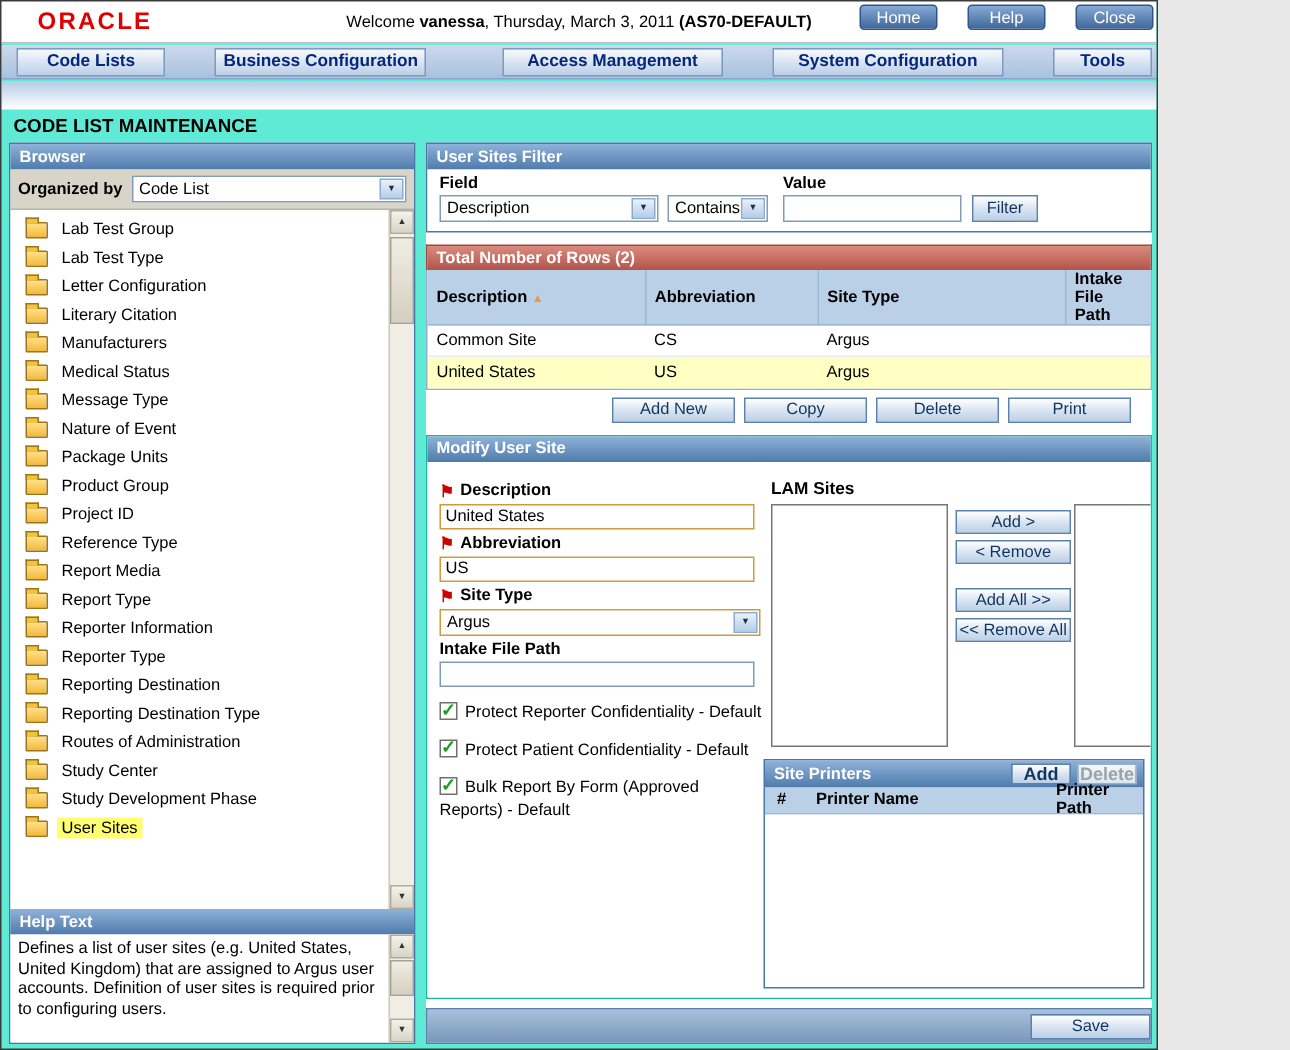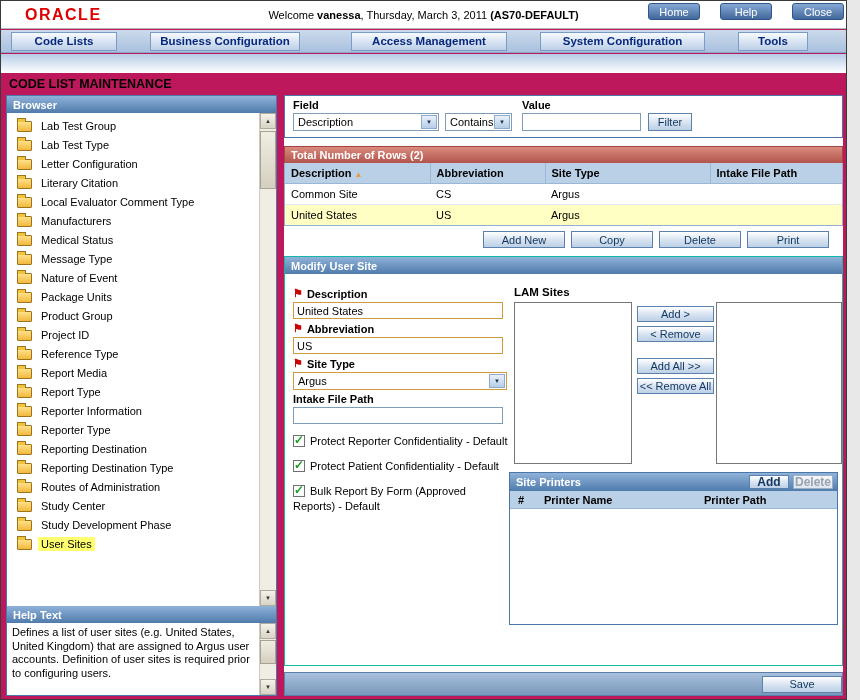--- a/index.html
+++ b/index.html
@@ -1,17 +1,17 @@
 <!DOCTYPE html>
 <html><head>
 <meta charset="utf-8">
 <style>
   * { margin:0; padding:0; box-sizing:border-box; }
   body { background:#e8e8e8; font-family:"Liberation Sans", sans-serif; }
-  #app { position:relative; width:847px; height:700px; background:#be185d; border:1px solid #3a3a3a;
+  #app { position:relative; width:772px; height:700px; background:#5eead4; border:1px solid #3a3a3a;
          font-size:11px; color:#000; overflow:hidden; }
 
   
   .top-bar { position:absolute; top:0; left:0; right:0; height:28px; background:#fff; border-bottom:1px solid #b9b9b9; }
   .logo { position:absolute; left:24px; top:5px; color:#e00000; font-size:16px; font-weight:bold; letter-spacing:1.5px; }
   .welcome { position:absolute; left:150px; right:150px; top:8px; text-align:center; white-space:nowrap; }
   .welcome b { font-weight:bold; }
   .hdr-buttons { position:absolute; right:2px; top:2px; display:flex; gap:20px; }
   .hdr-btn { width:52px; height:17px; border-radius:3px; background:linear-gradient(#86a9d5,#41689b);
              border:1px solid #2f568a; color:#fff; display:flex; align-items:center; justify-content:center; cursor:pointer; }
@@ -148,20 +148,27 @@
     <div class="nav-tab t2">Business Configuration</div>
     <div class="nav-tab t3">Access Management</div>
     <div class="nav-tab t4">System Configuration</div>
     <div class="nav-tab t5">Tools</div>
   </div>
   <div class="grad-strip"></div>
   <div class="page-title">CODE LIST MAINTENANCE</div>
 
   <div class="left-panel">
     <div class="panel-header">Browser</div>
+    <div class="organized-row">
+      <span class="lbl">Organized by</span>
+      <div class="fake-select organized-select">
+        <span>Code List</span>
+        <span class="arrow">▼</span>
+      </div>
+    </div>
     <div class="tree-wrap">
       <div class="tree-list">
 
           <div class="tree-item">
             <span class="folder-icon"></span>
             <span class="tree-label">Lab Test Group</span>
           </div>
 
           <div class="tree-item">
             <span class="folder-icon"></span>
@@ -171,24 +178,20 @@
           <div class="tree-item">
             <span class="folder-icon"></span>
             <span class="tree-label">Letter Configuration</span>
           </div>
 
           <div class="tree-item">
             <span class="folder-icon"></span>
             <span class="tree-label">Literary Citation</span>
           </div>
 
-          <div class="tree-item">
-            <span class="folder-icon"></span>
-            <span class="tree-label">Local Evaluator Comment Type</span>
-          </div>
 
           <div class="tree-item">
             <span class="folder-icon"></span>
             <span class="tree-label">Manufacturers</span>
           </div>
 
           <div class="tree-item">
             <span class="folder-icon"></span>
             <span class="tree-label">Medical Status</span>
           </div>
@@ -291,20 +294,21 @@
           <div class="scroll-thumb" style="top:1px;height:24px;"></div>
         </div>
         <div class="scroll-btn">▼</div>
       </div>
     </div>
   </div>
 
   <div class="right-panel">
 
     <div class="filter-box">
+      <div class="panel-header">User Sites Filter</div>
       <div class="filter-content">
         <span class="flabel filter-field-label">Field</span>
         <span class="flabel filter-value-label">Value</span>
         <div class="fake-select filter-field-select">
           <span>Description</span>
           <span class="arrow">▼</span>
         </div>
         <div class="fake-select filter-op-select">
           <span>Contains</span>
           <span class="arrow">▼</span>

